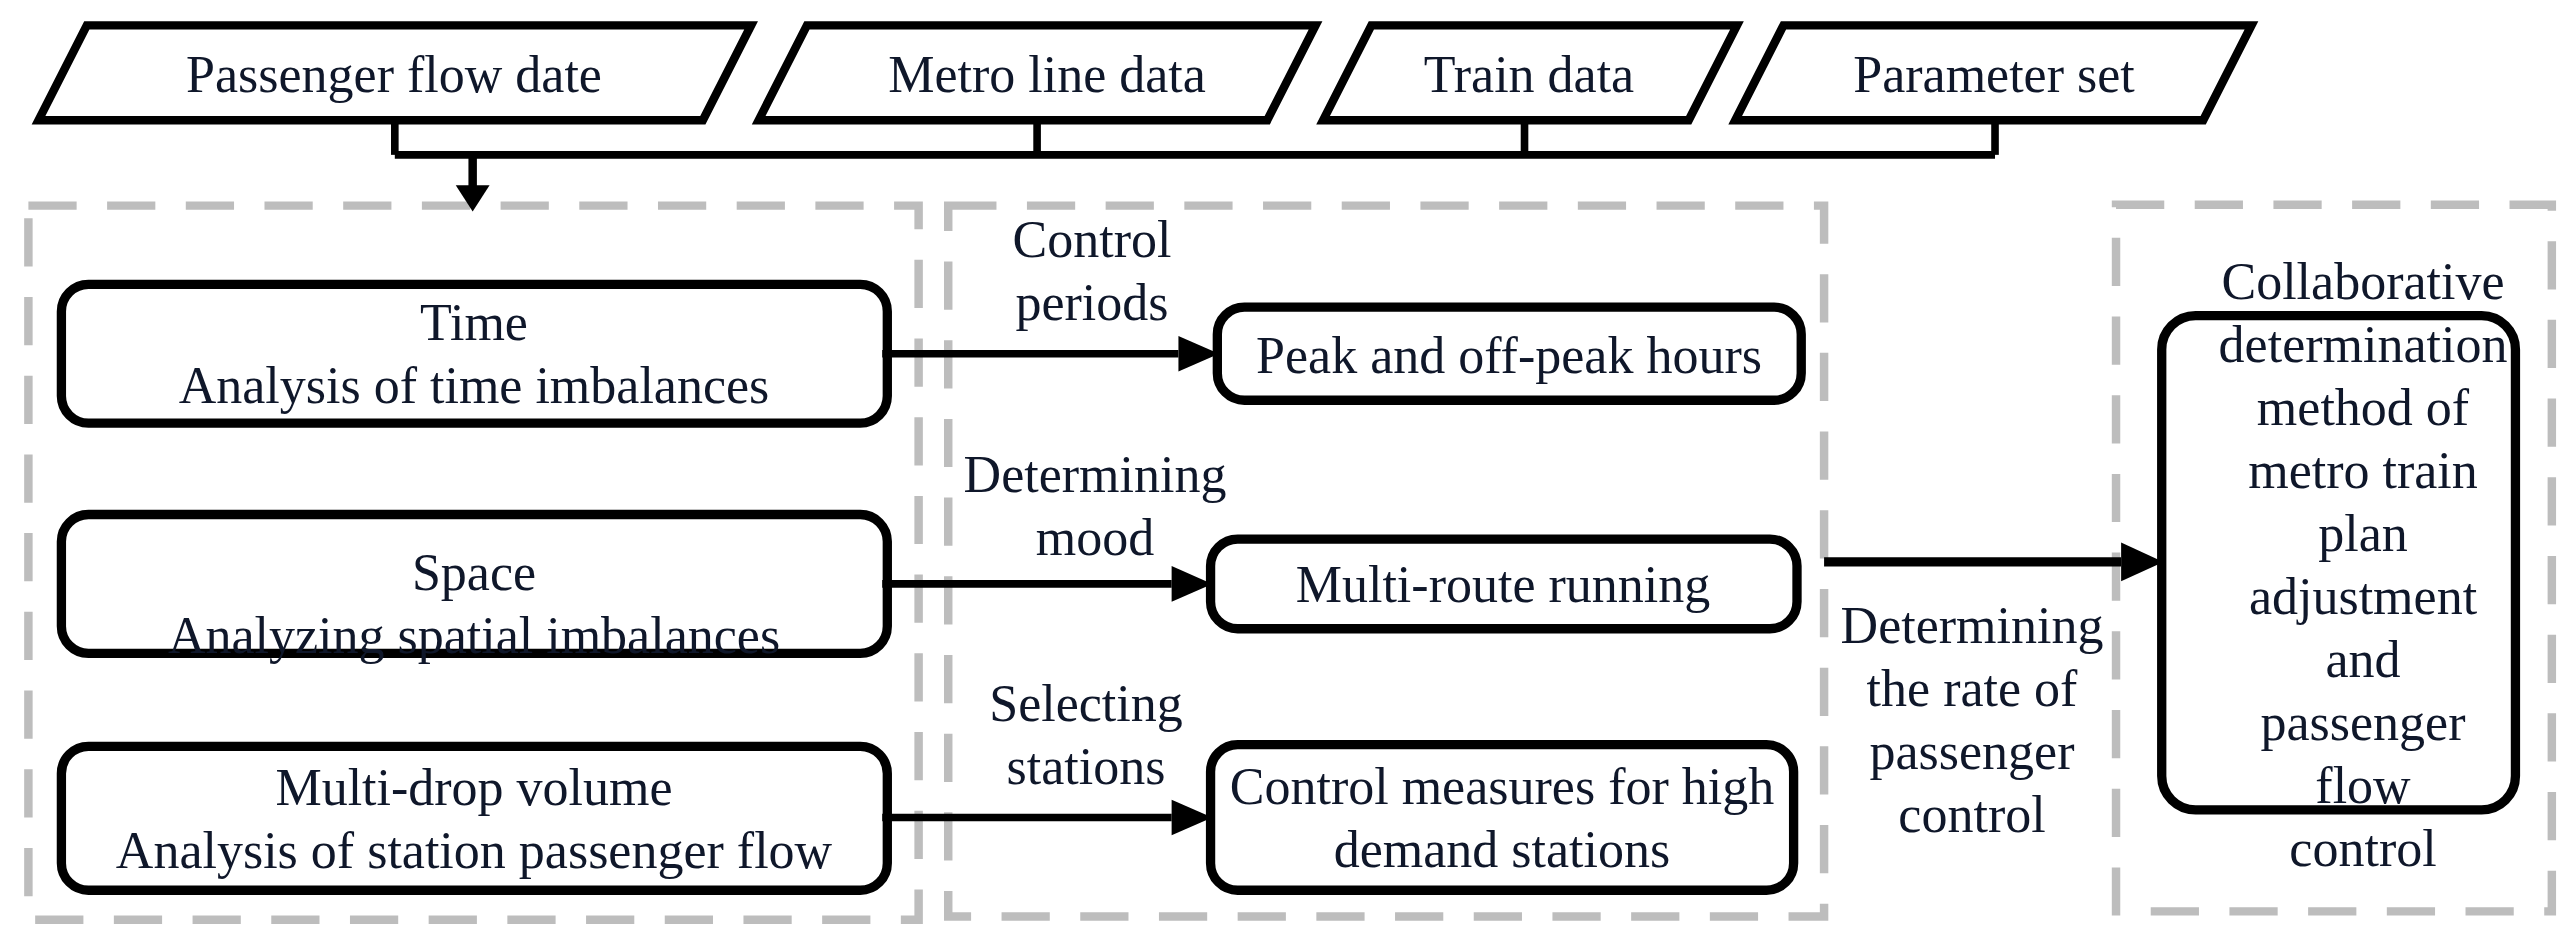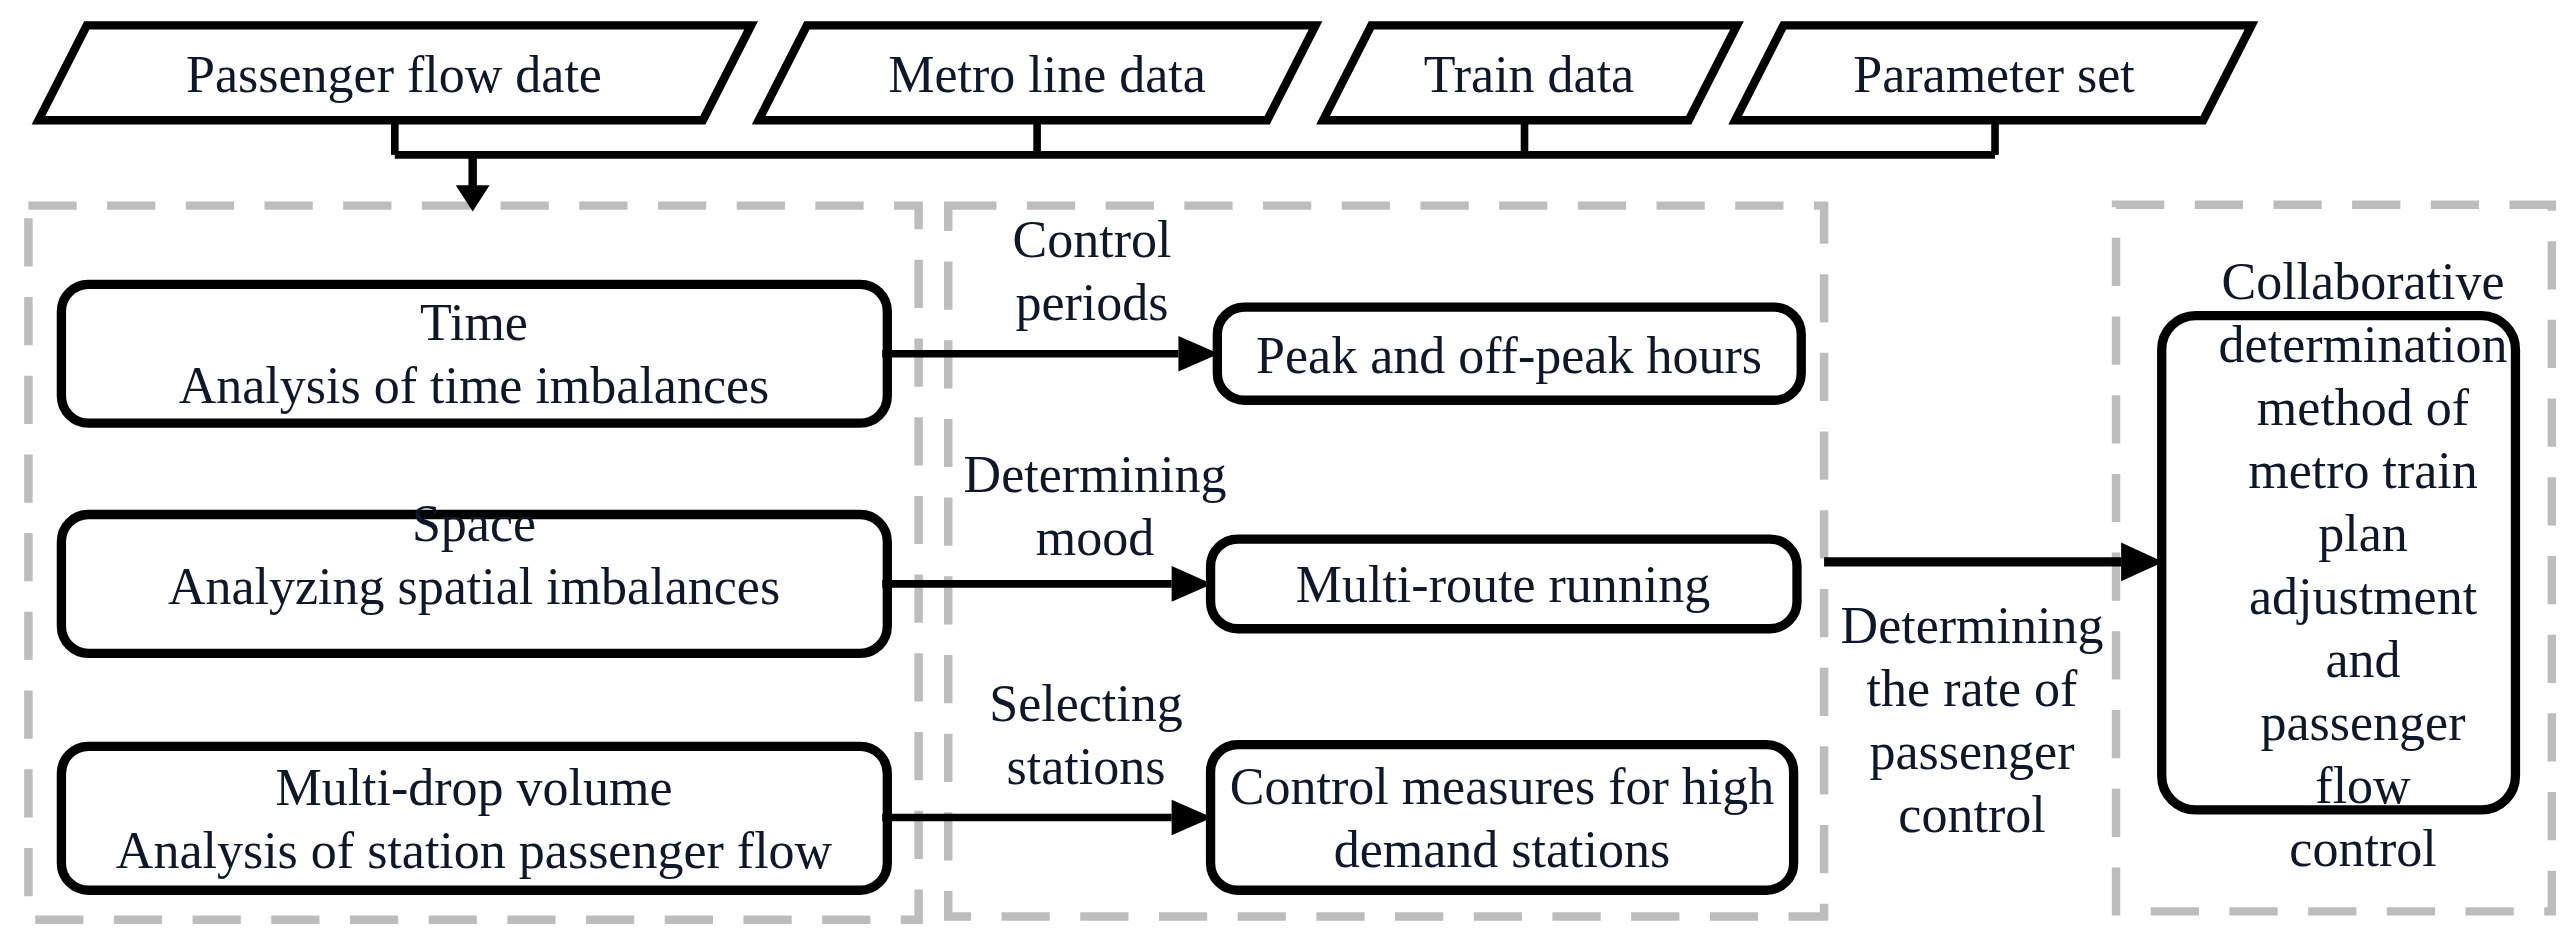--- a/index.html
+++ b/index.html
@@ -69,21 +69,21 @@
     <rect x="2554" y="373" width="418" height="584" rx="40" fill="#ffffff" stroke="#000000" stroke-width="11"></rect>
   </svg>
 
   <div class="txt" style="left:394px; top:74px;">Passenger flow date</div>
   <div class="txt" style="left:1047px; top:74px;">Metro line data</div>
   <div class="txt" style="left:1994px; top:74px;">Parameter set</div>
   <div class="txt" style="left:1529px; top:74px;">Train data</div>
 
   <div class="txt" style="left:474px; top:354px;font-family:Liberation Serif, serif;">Time
 Analysis of time imbalances</div>
-  <div class="txt" style="left:474px; top:555px;">Space
+  <div class="txt" style="left:474px; top:604px;">Space
 Analyzing spatial imbalances</div>
   <div class="txt" style="left:474px; top:819px;">Multi-drop volume
 Analysis of station passenger flow</div>
 
   <div class="txt" style="left:1092px; top:271px;">Control
 periods</div>
   <div class="txt" style="left:1095px; top:506px;">Determining
 mood</div>
   <div class="txt" style="left:1086px; top:735px;">Selecting
 stations</div>

